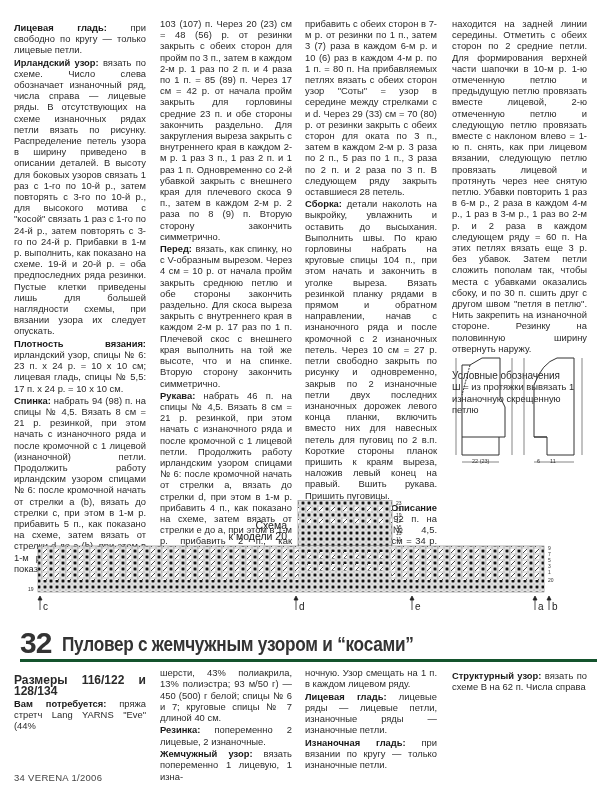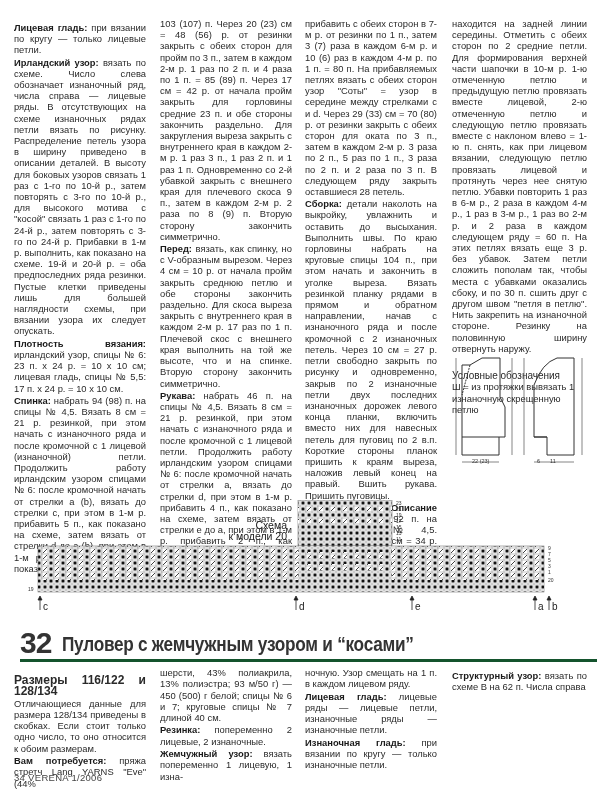--- a/index.html
+++ b/index.html
@@ -38,21 +38,21 @@
   #b2 { left: 160px; top: 667px; width: 132px; }
   #b3 { left: 305px; top: 667px; width: 132px; }
   #b4 { left: 452px; top: 670px; width: 135px; }
 
   #footer { position: absolute; left: 14px; top: 772px; font-size: 9.5px; color: #444; letter-spacing: 0.3px; }
 </style>
 </head>
 <body>
 
 <div id="c1" class="col">
-  <p><b>Лицевая гладь:</b><span> при вязании по кругу — только лицевые петли.</span></p>
+  <p><b>Лицевая гладь:</b><span> при свободно по кругу — только лицевые петли.</span></p>
   <p><b>Ирландский узор:</b><span> вязать по схеме. Число слева обозначает изнаночный ряд, числа справа — лицевые ряды. В отсутствующих на схеме изнаночных рядах петли вязать по рисунку. Распределение петель узора в ширину приведено в описании деталей. В высоту для боковых узоров связать 1 раз с 1-го по 10-й р., затем повторять с 3-го по 10-й р., для высокого мотива с "косой" связать 1 раз с 1-го по 24-й р., затем повторять с 3-го по 24-й р. Прибавки в 1-м р. выполнить, как показано на схеме. 19-й и 20-й р. = оба предпоследних ряда резинки. Пустые клетки приведены лишь для большей наглядности схемы, при вязании узора их следует опускать.</span></p>
   <p><b>Плотность вязания:</b><span> ирландский узор, спицы № 6: 23 п. х 24 р. = 10 х 10 см; лицевая гладь, спицы № 5,5: 17 п. х 24 р. = 10 х 10 см.</span></p>
   <p><b>Спинка:</b><span> набрать 94 (98) п. на спицы № 4,5. Вязать 8 см = 21 р. резинкой, при этом начать с изнаночного ряда и после кромочной с 1 лицевой (изнаночной) петли. Продолжить работу ирландским узором спицами № 6: после кромочной начать от стрелки a (b), вязать до стрелки c, при этом в 1-м р. прибавить 5 п., как показано на схеме, затем вязать от стрелки d до a (b), при этом в 1-м р. прибавить 4 п., как показано на схеме, кром. =</span></p>
 </div>
 
 <div id="c2" class="col">
   <p><span>103 (107) п. Через 20 (23) см = 48 (56) р. от резинки закрыть с обеих сторон для пройм по 3 п., затем в каждом 2-м р. 1 раз по 2 п. и 4 раза по 1 п. = 85 (89) п. Через 17 см = 42 р. от начала пройм закрыть для горловины средние 23 п. и обе стороны закончить раздельно. Для закругления выреза закрыть с внутреннего края в каждом 2-м р. 1 раз 3 п., 1 раз 2 п. и 1 раз 1 п. Одновременно со 2-й убавкой закрыть с внешнего края для плечевого скоса 9 п., затем в каждом 2-м р. 2 раза по 8 (9) п. Вторую сторону закончить симметрично.</span></p>
   <p><b>Перед:</b><span> вязать, как спинку, но с V-образным вырезом. Через 4 см = 10 р. от начала пройм закрыть среднюю петлю и обе стороны закончить раздельно. Для скоса выреза закрыть с внутреннего края в каждом 2-м р. 17 раз по 1 п. Плечевой скос с внешнего края выполнить на той же высоте, что и на спинке. Вторую сторону закончить симметрично.</span></p>
   <p><b>Рукава:</b><span> набрать 46 п. на спицы № 4,5. Вязать 8 см = 21 р. резинкой, при этом начать с изнаночного ряда и после кромочной с 1 лицевой петли. Продолжить работу ирландским узором спицами № 6: после кромочной начать от стрелки a, вязать до стрелки d, при этом в 1-м р. прибавить 4 п., как показано на схеме, затем вязать от стрелки e до a, при этом в 1-м р. прибавить 2 п., как показано на схеме, кром. = 52 п. Для скосов</span></p>
 </div>
@@ -169,21 +169,20 @@
   </svg>
 </div>
 
 <div id="sec-head">
   <span id="sec-num">32</span>
   <span id="sec-title">Пуловер с жемчужным узором и “косами”</span>
 </div>
 
 <div id="b1" class="bcol">
   <div class="sizes">Размеры 116/122 и 128/134</div>
-  <p><span>Отличающиеся данные для размера 128/134 приведены в скобках. Если стоит только одно число, то оно относится к обоим размерам.</span></p>
   <p><b>Вам потребуется:</b><span> пряжа стретч Lang YARNS "Eve" (44%</span></p>
 </div>
 
 <div id="b2" class="bcol">
   <p><span>шерсти, 43% полиакрила, 13% полиэстра; 93 м/50 г) — 450 (500) г белой; спицы № 6 и 7; круговые спицы № 7 длиной 40 см.</span></p>
   <p><b>Резинка:</b><span> попеременно 2 лицевые, 2 изнаночные.</span></p>
   <p><b>Жемчужный узор:</b><span> вязать попеременно 1 лицевую, 1 изна-</span></p>
 </div>
 
 <div id="b3" class="bcol">

